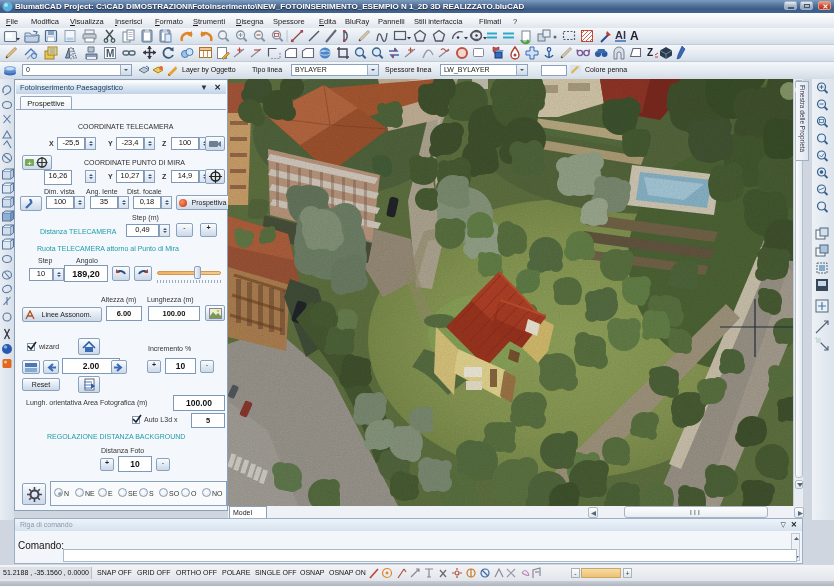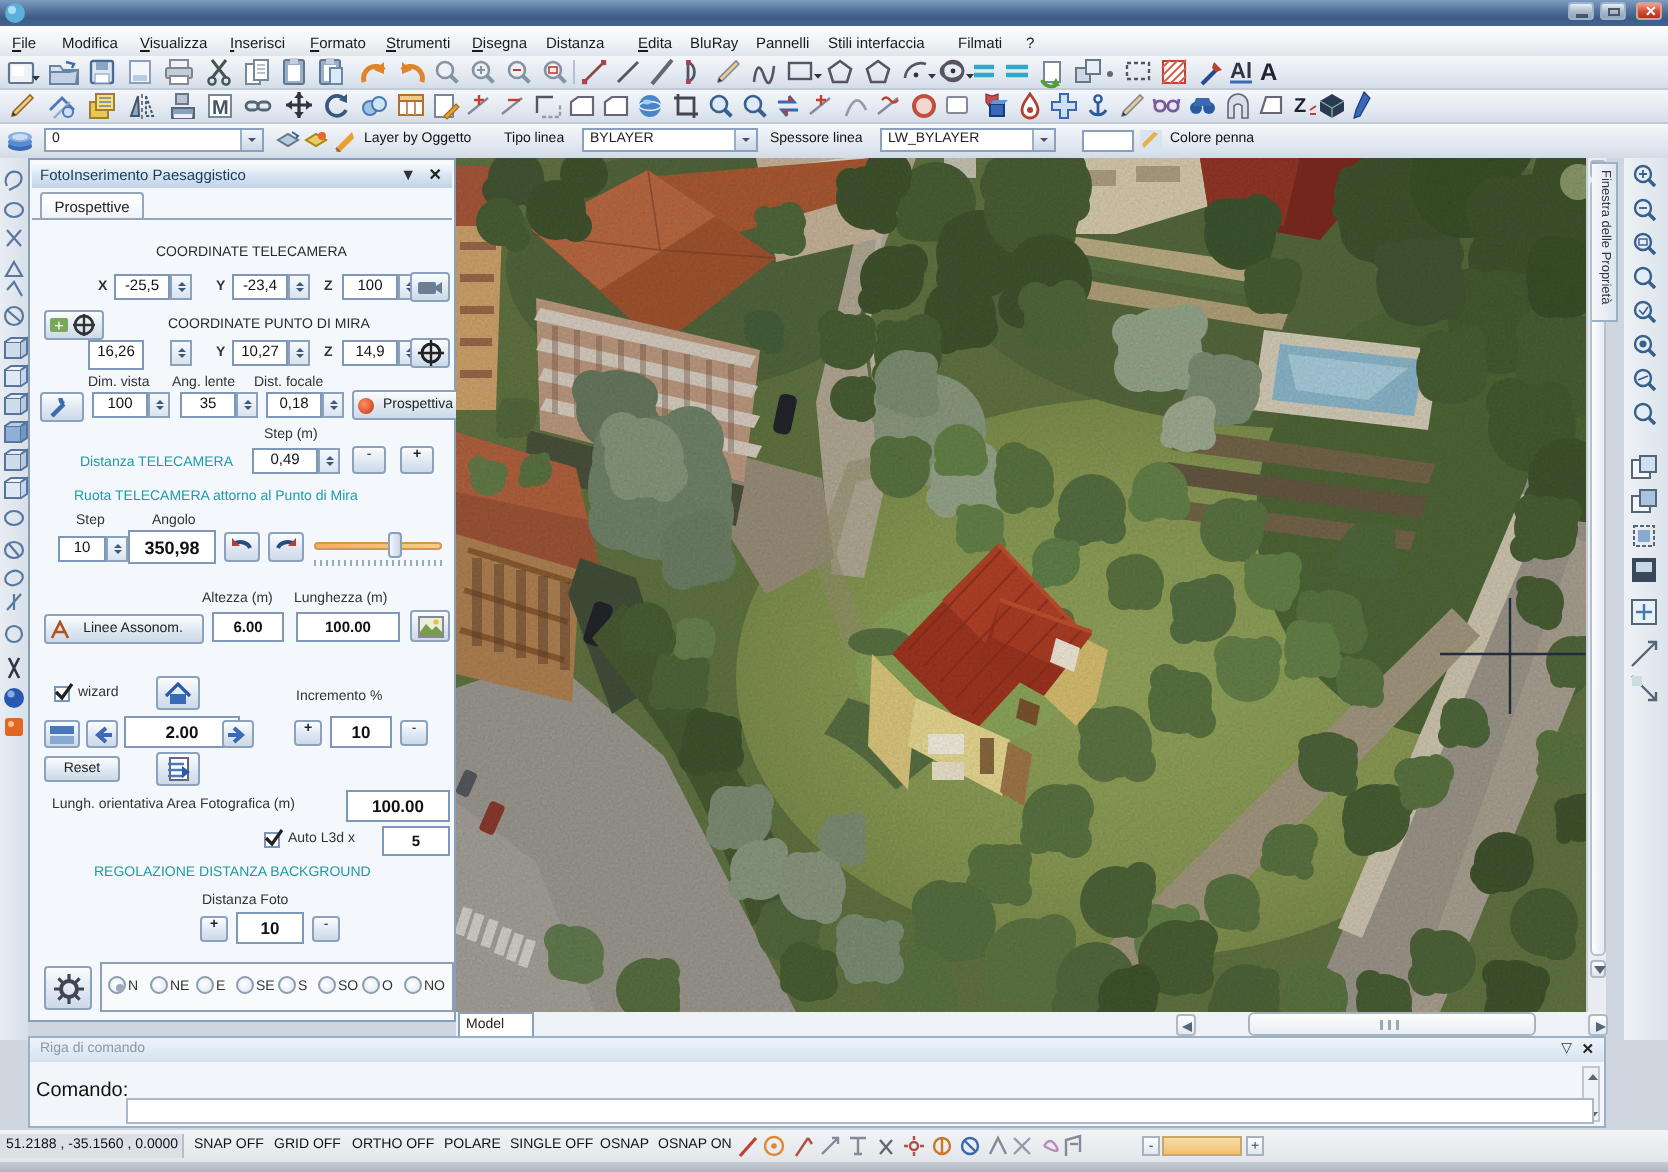--- a/index.html
+++ b/index.html
@@ -69,39 +69,40 @@
 .rdot{position:absolute;left:2.5px;top:2.5px;width:4px;height:4px;border-radius:50%;background:#9aa8b8;}
 </style>
 </head>
 <body>
 <div id="app">
   <div id="title" class="abs">
     <svg class="abs" style="left:2px;top:1px" width="11" height="11" viewBox="0 0 11 11">
         <circle cx="5.5" cy="5.5" r="5" fill="#5ab0d8"></circle>
         <circle cx="4" cy="4" r="2" fill="#a8e0f0"></circle>
       </svg>
+    <span class="txt">BlumatiCAD Project: C:\CAD DIMOSTRAZIONI\Fotoinserimento\NEW_FOTOINSERIMENTO_ESEMPIO N 1_2D 3D REALIZZATO.bluCAD</span>
     <div class="winbtn" style="right:37px">
         <span style="position:absolute;left:3px;top:5px;width:6px;height:2px;background:#45586e"></span>
       </div>
     <div class="winbtn" style="right:21px">
         <span style="position:absolute;left:3px;top:2px;width:6px;height:4px;border:1px solid #45586e"></span>
       </div>
     <div class="winbtn" id="wb3" style="right:3px">
         <span style="position:absolute;left:3.5px;top:-1px;color:#fff;font-size:7px;font-weight:bold">✕</span>
       </div>
   </div>
   <div id="menu" class="abs">
     <span style="left:6px"><u>F</u>ile</span>
     <span style="left:31px">Modifica</span>
     <span style="left:70px"><u>V</u>isualizza</span>
     <span style="left:115px"><u>I</u>nserisci</span>
     <span style="left:155px"><u>F</u>ormato</span>
     <span style="left:193px"><u>S</u>trumenti</span>
     <span style="left:236px"><u>D</u>isegna</span>
-    <span style="left:273px">Distanza</span>
+    <span style="left:273px">Spessore</span>
     <span style="left:319px"><u>E</u>dita</span>
     <span style="left:345px">BluRay</span>
     <span style="left:378px">Pannelli</span>
     <span style="left:414px">Stili interfaccia</span>
     <span style="left:479px">Filmati</span>
     <span style="left:513px">?</span>
   </div>
   <div id="tb1" class="abs tbrow">
       <svg width="834" height="17" style="position:absolute;left:0;top:0">
         <g transform="translate(4,3)">
@@ -591,21 +592,21 @@
       <div class="pbtn" style="left:160px;top:113px;width:17px;height:14px">-</div>
       <div class="pbtn" style="left:184px;top:113px;width:17px;height:14px;font-weight:bold">+</div>
 
       <div class="plabel teal" style="left:21px;top:135px">Ruota TELECAMERA attorno al Punto di Mira</div>
 
       <div class="plabel" style="left:22px;top:147px">Step</div>
       <div class="plabel" style="left:60px;top:147px">Angolo</div>
 
       <div class="pfield" style="left:13px;top:158px;width:24px;height:13px">10</div>
       <div class="spin" style="left:37px;top:158px;height:13px"></div>
-      <div class="pfield" style="left:48px;top:155px;width:44px;height:17px;font-weight:bold;font-size:9px;line-height:16px">350,98</div>
+      <div class="pfield" style="left:48px;top:155px;width:44px;height:17px;font-weight:bold;font-size:9px;line-height:16px">189,20</div>
       <div class="pbtn" style="left:96px;top:156px;width:18px;height:15px">
         <svg width="12" height="10" viewBox="0 0 12 10">
             <path d="M10 7a5 4 0 0 0-8-2" stroke="#2a4a80" stroke-width="2" fill="none"></path>
             <path d="M1 2v4h4z" fill="#b04030"></path>
           </svg>
       </div>
       <div class="pbtn" style="left:118px;top:156px;width:18px;height:15px">
         <svg width="12" height="10" viewBox="0 0 12 10">
             <path d="M2 7a5 4 0 0 1 8-2" stroke="#2a4a80" stroke-width="2" fill="none"></path>
             <path d="M11 2v4h-4z" fill="#b04030"></path>

